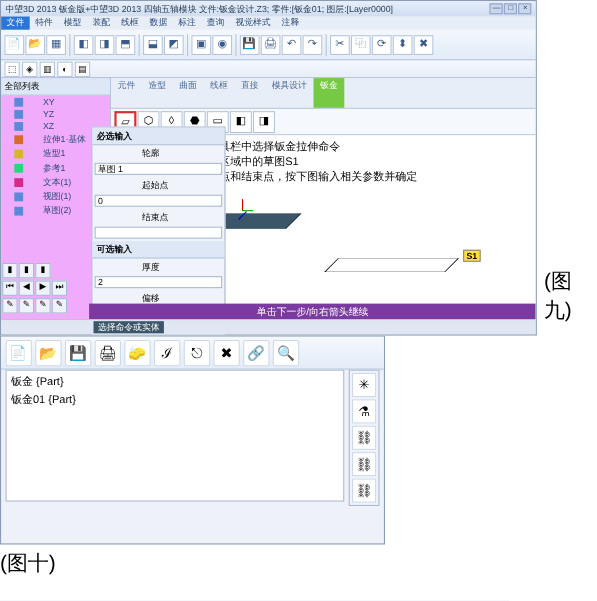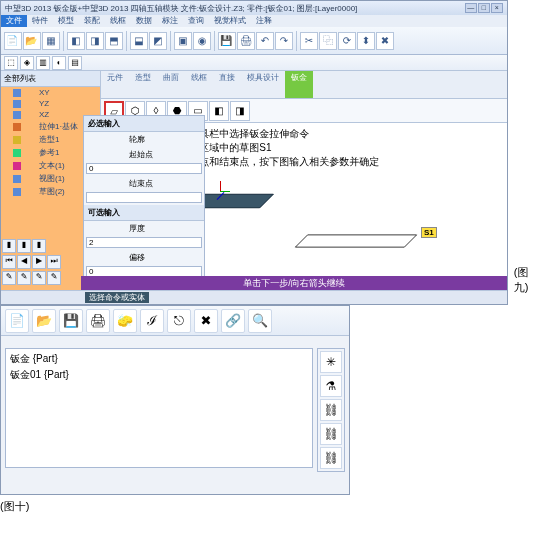--- a/index.html
+++ b/index.html
@@ -12,21 +12,21 @@
   .winctrl span { width:12px; height:10px; background:#c9d6ec; border:1px solid #8fa4c8; font-size:7px; text-align:center; line-height:8px; }
   .ribbon-tabs { background:#e8eef7; height:12px; display:flex; font-size:8px; }
   .ribbon-tabs span { padding:0 5px; color:#2a4a7a; }
   .ribbon-tabs span.active { background:#2a76d6; color:#fff; }
   .ribbon { background: linear-gradient(#f4f8fd,#e2ebf7); height:28px; border-bottom:1px solid #a8b9d4; display:flex; align-items:center; padding:0 3px; gap:1px; }
   .ribbon .ico { width:18px; height:18px; background:#fff; border:1px solid #b5c5dc; font-size:10px; text-align:center; line-height:16px; color:#3a5a8a; }
   .ribbon .sep { width:1px; height:20px; background:#b5c5dc; margin:0 2px; }
   .subbar { background:linear-gradient(#f5f8fc,#e7eef8); height:16px; border-bottom:1px solid #b5c5dc; display:flex; align-items:center; padding:0 3px; gap:2px; }
   .subbar .ico2 { width:14px; height:14px; border:1px solid #b5c5dc; background:#fff; font-size:8px; text-align:center; line-height:12px; }
   .mainrow { display:flex; height: 220px; }
-  .left-panel { width:100px; background:#fdba74; border-right:1px solid #b5c5dc; font-size:8px; }
+  .left-panel { width:100px; background:#f0abfc; border-right:1px solid #b5c5dc; font-size:8px; }
   .left-panel .hdr { background:#dde7f5; padding:2px 3px; border-bottom:1px solid #b5c5dc; }
   .tree-item { padding:1px 3px 1px 12px; color:#2a4a7a; display:flex; align-items:center; gap:18px; }
   .tree-item .tico { width:8px; height:8px; background:#5a8ad6; display:inline-block; }
   .left-bottom { position:absolute; bottom:18px; left:0; width:80px; }
   .left-bottom .row { display:flex; gap:1px; padding:1px; }
   .left-bottom .b { width:14px; height:14px; border:1px solid #a8b9d4; background:#eef3fa; font-size:8px; text-align:center; }
   
   .center-col { flex:1; display:flex; flex-direction:column; position:relative; }
   .green-bar { background:linear-gradient(#76c942,#5ab42e); height:18px; color:#fff; font-size:11px; text-align:center; line-height:18px; font-weight:bold; }
   .tab-row { background:#e8eef7; height:28px; display:flex; font-size:8px; border-bottom:1px solid #b5c5dc; }
@@ -50,28 +50,28 @@
   .prop-panel { position:absolute; left:82px; top:114px; width:122px; background:#f0f4fa; border:1px solid #a8b9d4; font-size:8px; }
   .prop-panel .ph { background:#dde7f5; padding:2px 4px; border-bottom:1px solid #b5c5dc; font-weight:bold; }
   .prop-panel .prow { display:flex; padding:2px 3px; gap:3px; align-items:center;flex-direction:column; }
   .prop-panel .prow label { width:30px; }
   .prop-panel input, .prop-panel select { flex:1; font-size:8px; border:1px solid #a8b9d4; height:12px; padding:0 2px; }
   
   .purple-bar { background:#7a3aa0; color:#fff; height:14px; font-size:9px; text-align:center; line-height:14px; position:absolute; bottom:14px; left:80px; right:0; }
   .status-bar { position:absolute; bottom:0; left:0; right:0; height:14px; background:#e0e7f3; border-top:1px solid #b5c5dc; font-size:8px; display:flex; align-items:center; padding:0 4px; }
   .status-bar .pill { background:#3a5668; color:#fff; padding:0 4px; margin-left:80px; }
   
-  .caption { font-size:11px; color:#000; margin:4px 0 10px 0; }
+  .caption { font-size:19px; color:#000; margin:4px 0 10px 0; }
   
   
   .app2 { border:1px solid #8a9bb6; width:350px; height:190px; background:#eef2f8; overflow:hidden; position:relative; }
   .tb2 { background:linear-gradient(#f5f8fc,#e4ecf7); height:30px; display:flex; align-items:center; padding:0 4px; gap:3px; border-bottom:1px solid #b5c5dc; }
   .tb2 .i2 { width:24px; height:24px; border:1px solid #cdd9ea; background:#fff; border-radius:2px; font-size:13px; text-align:center; line-height:22px; }
   .edit-row { background:#fff; border:1px solid #a8b9d4; margin:4px; padding:2px 4px; font-size:10px; color:#555; }
-  .body2 { display:flex; margin:12px 4px; gap:4px; }
+  .body2 { display:flex; margin:0 4px; gap:4px; }
   .list2 { flex:1; background:#fff; border:1px solid #a8b9d4; height:120px; padding:2px 4px; font-size:10px; }
   .list2 .li { padding:1px 0; }
   .right-tools { width:28px; background:#f0f4fa; border:1px solid #a8b9d4; display:flex; flex-direction:column; gap:2px; padding:2px; }
   .right-tools .rt { width:22px; height:22px; background:#fff; border:1px solid #cdd9ea; font-size:12px; text-align:center; line-height:20px; }
   .cap2 { }
   .fig-row1 { display:flex; align-items:flex-end; gap:6px; }
 </style>
 </head>
 <body>
 
@@ -212,20 +212,21 @@
               </svg>
         </div>
       </div>
     </div>
   </div>
 
   <div class="prop-panel">
     <div class="ph">必选输入</div>
     <div class="prow">
           <label>轮廓</label>
+          <input value="草图 1" style="">
         </div>
     <div class="prow">
           <label>起始点</label>
           <input value="0" style="">
         </div>
     <div class="prow">
           <label>结束点</label>
           <input value="" style="">
         </div>
     <div class="ph">可选输入</div>

